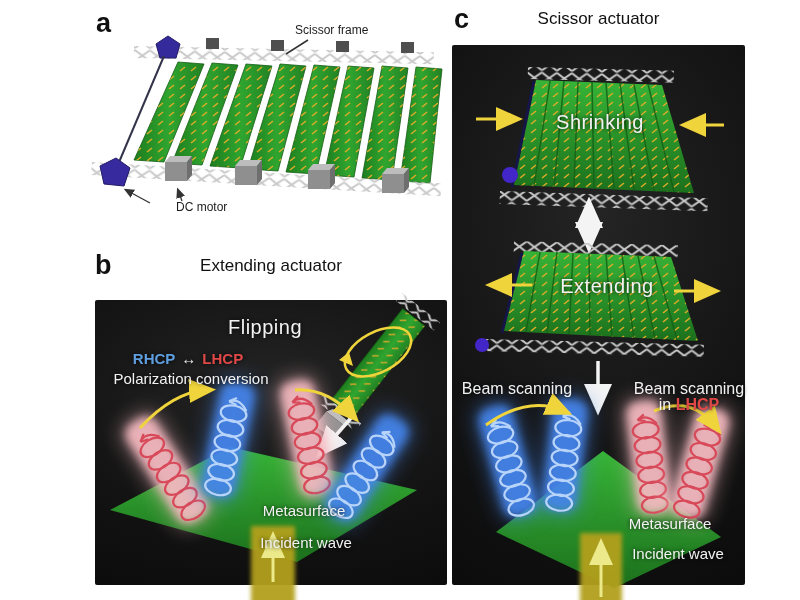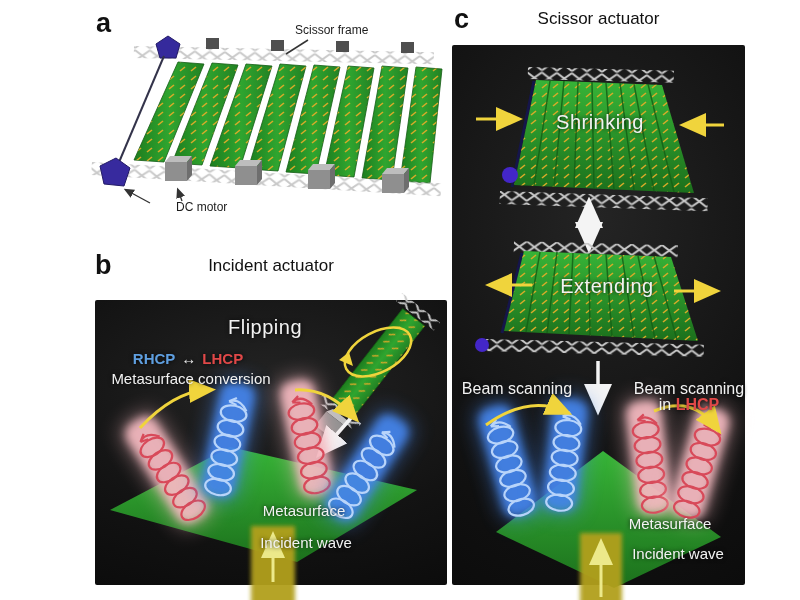--- a/index.html
+++ b/index.html
@@ -144,21 +144,21 @@
 
       <line x1="218" y1="30" x2="196" y2="44" stroke="#333" stroke-width="1.5"></line>
       <path d="M60,193 L36,180" stroke="#333" stroke-width="1.3" fill="none" marker-end="url(#mh-k)"></path>
       <path d="M92,191 L88,180" stroke="#333" stroke-width="1.3" fill="none" marker-end="url(#mh-k)"></path>
     </svg>
     <div class="abs blacktxt" style="left:205px;top:13px;">Scissor frame</div>
     <div class="abs blacktxt" style="left:46px;top:190px;margin-left:40px;">DC motor</div>
   </div>
 
   <div class="abs panel-label" style="left:95px;top:252px;">b</div>
-  <div class="abs panel-title" style="left:95px;top:256px;width:352px;">Incident actuator</div>
+  <div class="abs panel-title" style="left:95px;top:256px;width:352px;">Extending actuator</div>
 
   <div class="abs darkbox" style="left:95px;top:300px;width:352px;height:285px;">
     <svg width="352" height="285" viewBox="0 0 352 285">
 
       <g>
         <g transform="translate(283,63) rotate(38)">
           <rect x="-24" y="-70" width="48" height="10" fill="url(#xp)"></rect>
           <rect x="-24" y="58" width="48" height="10" fill="url(#xp)"></rect>
           <rect x="-14" y="-58" width="28" height="116" fill="url(#gg)" stroke="#145c14" stroke-width="0.8"></rect>
           <rect x="-14" y="-58" width="28" height="116" fill="url(#dashp)"></rect>
@@ -201,21 +201,21 @@
       </g>
 
       <path d="M45,128 Q78,92 112,90" stroke="#f0d43c" stroke-width="3" fill="none" marker-end="url(#mh-y)"></path>
       <path d="M200,90 Q232,88 258,116" stroke="#f0d43c" stroke-width="3" fill="none" marker-end="url(#mh-y)"></path>
     </svg>
 
     <div class="abs wtxt t15 pol-line txt-shadow" style="left:18px;top:50px;width:150px;">
       <span class="rhcp">RHCP</span><span class="convarrow">↔</span><span class="lhcp">LHCP</span>
     </div>
     <div class="abs wtxt t20 txt-shadow" style="left:118px;top:16px;width:104px;">Flipping</div>
-    <div class="abs wtxt t15 txt-shadow" style="left:0px;top:70px;width:192px;">Metasurface conversion</div>
+    <div class="abs wtxt t15 txt-shadow" style="left:0px;top:70px;width:192px;">Polarization conversion</div>
     <div class="abs wtxt t15 txt-shadow" style="left:148px;top:202px;width:122px;">Metasurface</div>
     <div class="abs wtxt t15 txt-shadow" style="left:146px;top:234px;width:130px;">Incident wave</div>
   </div>
 
   <div class="abs panel-label" style="left:454px;top:6px;">c</div>
   <div class="abs panel-title" style="left:452px;top:9px;width:293px;">Scissor actuator</div>
 
   <div class="abs darkbox" style="left:452px;top:45px;width:293px;height:540px;">
     <svg width="293" height="540" viewBox="0 0 293 540">
 

